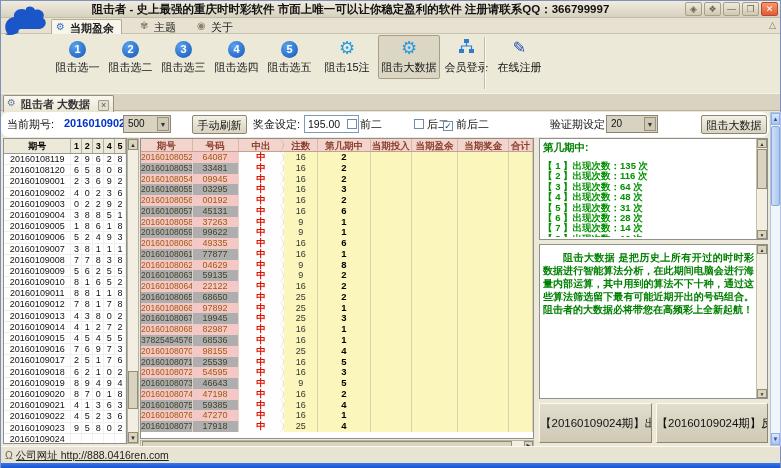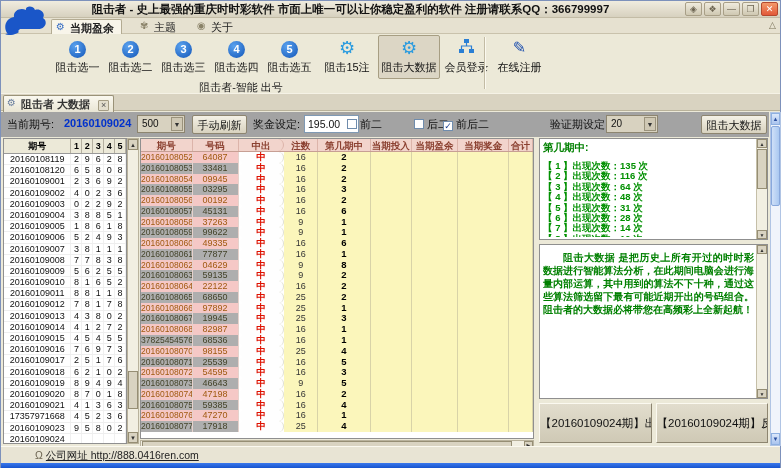--- a/index.html
+++ b/index.html
@@ -49,21 +49,21 @@
     border-top:1px solid #f5f2e6; border-bottom:1px solid #b9b29a; }
   .doctab { position:absolute; left:2px; top:1px; height:17px; background:linear-gradient(#faf8ef,#e9e5d4);
     border:1px solid #9a9278; border-bottom:none; border-radius:2px 2px 0 0; padding:1px 4px 0 17px;
     font-size:11px; font-weight:bold; color:#333; }
   .doctab .dticon { position:absolute; left:3px; top:1px; font-size:10px; color:#6a7e9e; }
   .doctab .dtclose { display:inline-block; margin-left:5px; width:11px; height:11px; line-height:9px;
     text-align:center; font-size:9px; font-weight:normal; color:#555; background:#e3decd;
     border:1px solid #a59d84; border-radius:1px; }
 
   
-  .controlbar { position:absolute; left:0; top:111px; width:768px; height:25px; background:#a3a3a3; }
+  .controlbar { position:absolute; left:0; top:111px; width:768px; height:25px; background:#ffffff;border-radius:8px; }
   .cb-item { position:absolute; top:5px; font-size:11px; color:#111; white-space:nowrap; }
   .period-val { color:#0031cc; font-weight:bold; }
   .xp-select { position:absolute; top:3px; height:18px; background:#d8d2c0; border:1px solid #8d8570;
     font-size:10px; color:#111; padding:2px 14px 0 4px; }
   .xp-select .arr { position:absolute; right:1px; top:1px; width:12px; height:14px; background:#cfc8b4;
     border:1px solid #9a927c; font-size:7px; line-height:13px; text-align:center; color:#333; }
   .xp-btn { position:absolute; top:3px; height:19px; background:linear-gradient(#f4f1e6,#d8d2bf);
     border:1px solid #8d8570; border-radius:2px; font-size:11px; color:#111; text-align:center; padding-top:2px; }
   .xp-input { position:absolute; top:3px; height:18px; background:#fff; border:1px solid #7f99b4;
     font-size:10.5px; color:#111; padding:2px 3px 0 3px; }
@@ -133,21 +133,21 @@
   
   .xpscroll { position:absolute; left:769px; top:111px; width:11px; height:334px; background:#f0f4fb; border:1px solid #b0c4e4; }
   .xps-arr { position:absolute; left:0; width:100%; height:12px; background:linear-gradient(#dce8fb,#aac4ee);
     border:1px solid #8fb0e0; color:#2b4f9e; font-size:6px; line-height:11px; text-align:center; }
   .xps-thumb { position:absolute; left:0; top:13px; width:100%; height:80px;
     background:linear-gradient(90deg,#cfe0f8,#aac8f0); border:1px solid #88a8dc; border-radius:2px; }
 
   
   .statusbar { position:absolute; left:0; top:445px; width:100%; height:17px; background:#e8e4d4;
     border-top:1px solid #fbf9f0; font-size:10.5px; color:#222; }
-  .st-left { position:absolute; left:4px; top:2px; text-decoration:underline;margin-left:30px; }
+  .st-left { position:absolute; left:4px; top:2px; text-decoration:underline; }
   .st-left .picon { color:#6b6350; margin-right:3px; text-decoration:none; display:inline-block; }
   .st-right { position:absolute; right:4px; top:2px; white-space:nowrap; }
   .st-app { font-weight:bold; color:#111; }
   .st-sep { color:#9a927c; margin:0 3px; }
   .clock-g { color:#2b63d8; font-size:10px; }
   .st-time { color:#23418f; }
   .bluestrip { position:absolute; left:0; top:462px; width:100%; height:6px;
     background:linear-gradient(#3a78ec,#0f4cc8); }
 </style>
 </head>
@@ -223,35 +223,34 @@
             <rect x="11" y="11" width="5" height="4" fill="#2a7fd4"></rect>
             <path d="M8.5,5 V8 M3.5,11 V8 H13.5 V11" stroke="#2a7fd4" stroke-width="1.2" fill="none"></path>
           </svg></span>
         <span class="tb-label">会员登录</span>
       </div>
       <div class="tb-btn">
         <span class="tb-icon"><span class="pencil-g">✎</span></span>
         <span class="tb-label">在线注册</span>
       </div>
     </div>
-  <div class="tb-group-label">阻击者-智能 出号</div>
   <div class="tb-sep"></div>
 
   <div class="doctabrow">
     <div class="doctab">
       <span class="dticon">⚙</span>
       <span>阻击者 大数据</span>
       <span class="dtclose">×</span>
     </div>
   </div>
 
   <div class="controlbar">
     <span class="cb-item" style="left:6px;">当前期号:</span>
     <span class="cb-item period-val" style="left:63px;">20160109024</span>
-    <div class="xp-select" style="left:136px; width:48px;">
+    <div class="xp-select" style="left:122px; width:48px;">
       <span>500</span>
       <span class="arr">▼</span>
     </div>
     <div class="xp-btn" style="left:191px; width:55px;">手动刷新</div>
     <span class="cb-item" style="left:252px;">奖金设定:</span>
     <div class="xp-input" style="left:303px; width:55px;">195.00</div>
     <span class="cb-check" style="left:346px;">
       <span class="cb-box"></span><span>前二</span>
     </span>
     <span class="cb-check" style="left:413px;">
@@ -457,21 +456,21 @@
         </div>
         <div class="lt-row">
           <div class="lc-p">20160109021</div>
           <div class="lc-d">4</div>
           <div class="lc-d">1</div>
           <div class="lc-d">3</div>
           <div class="lc-d">6</div>
           <div class="lc-d">3</div>
         </div>
         <div class="lt-row">
-          <div class="lc-p">17357971668</div>
+          <div class="lc-p">20160109022</div>
           <div class="lc-d">4</div>
           <div class="lc-d">5</div>
           <div class="lc-d">2</div>
           <div class="lc-d">3</div>
           <div class="lc-d">6</div>
         </div>
         <div class="lt-row">
           <div class="lc-p">20160109023</div>
           <div class="lc-d">9</div>
           <div class="lc-d">5</div>

